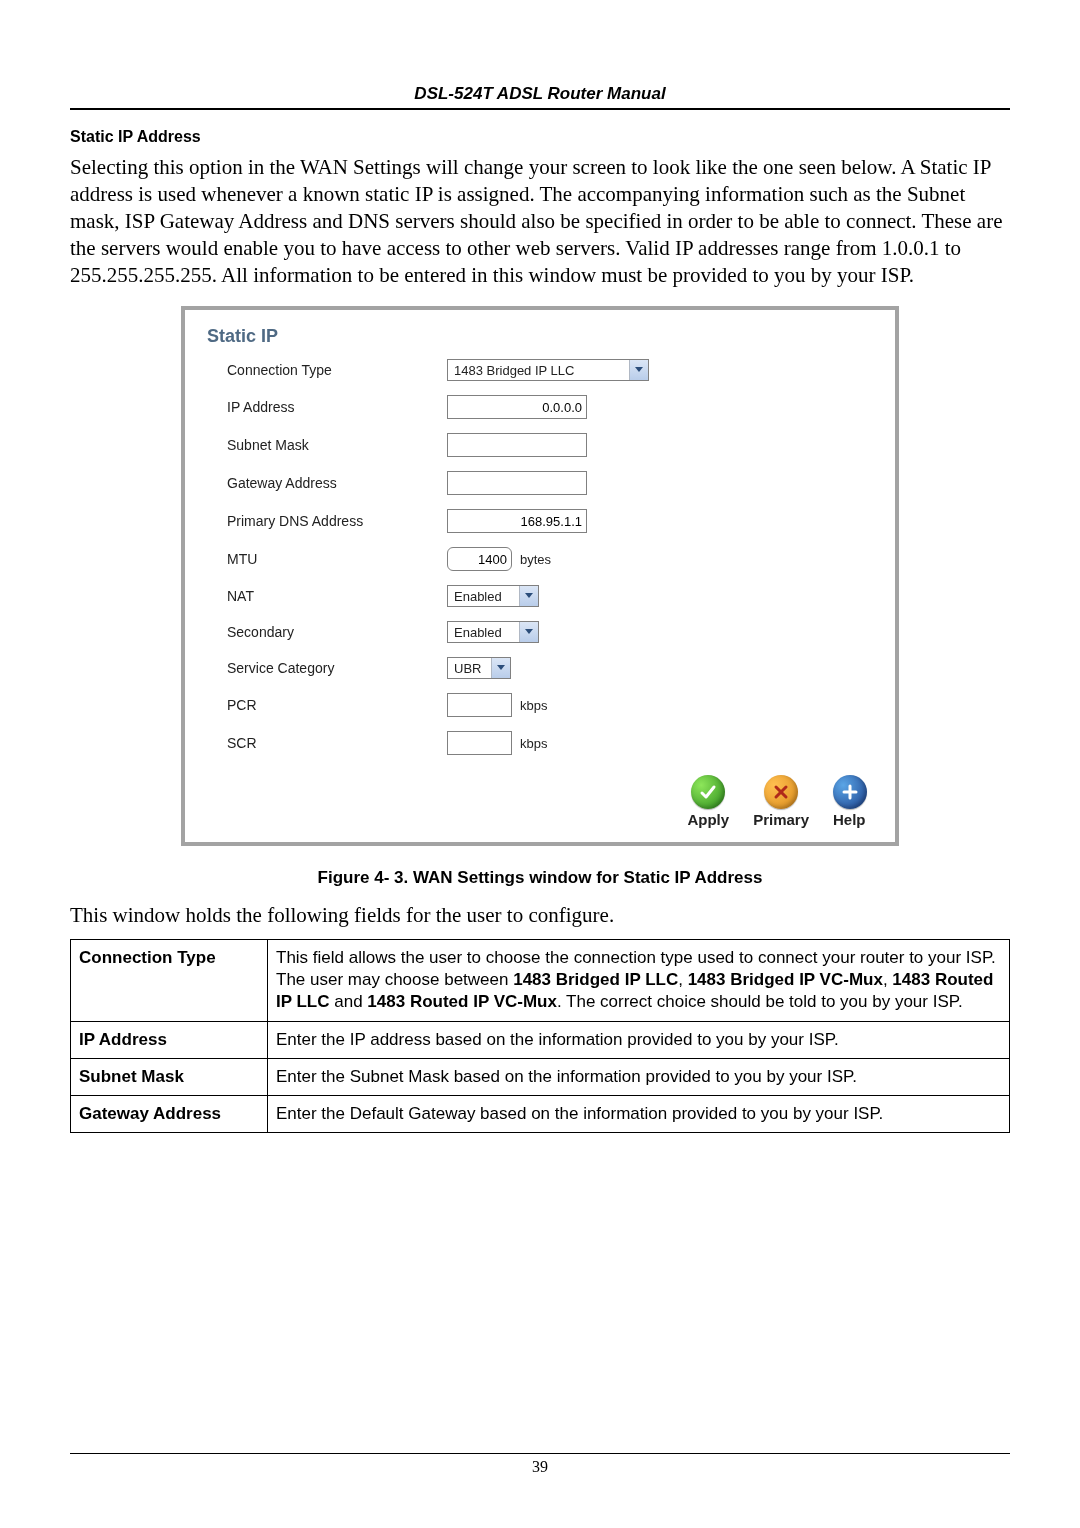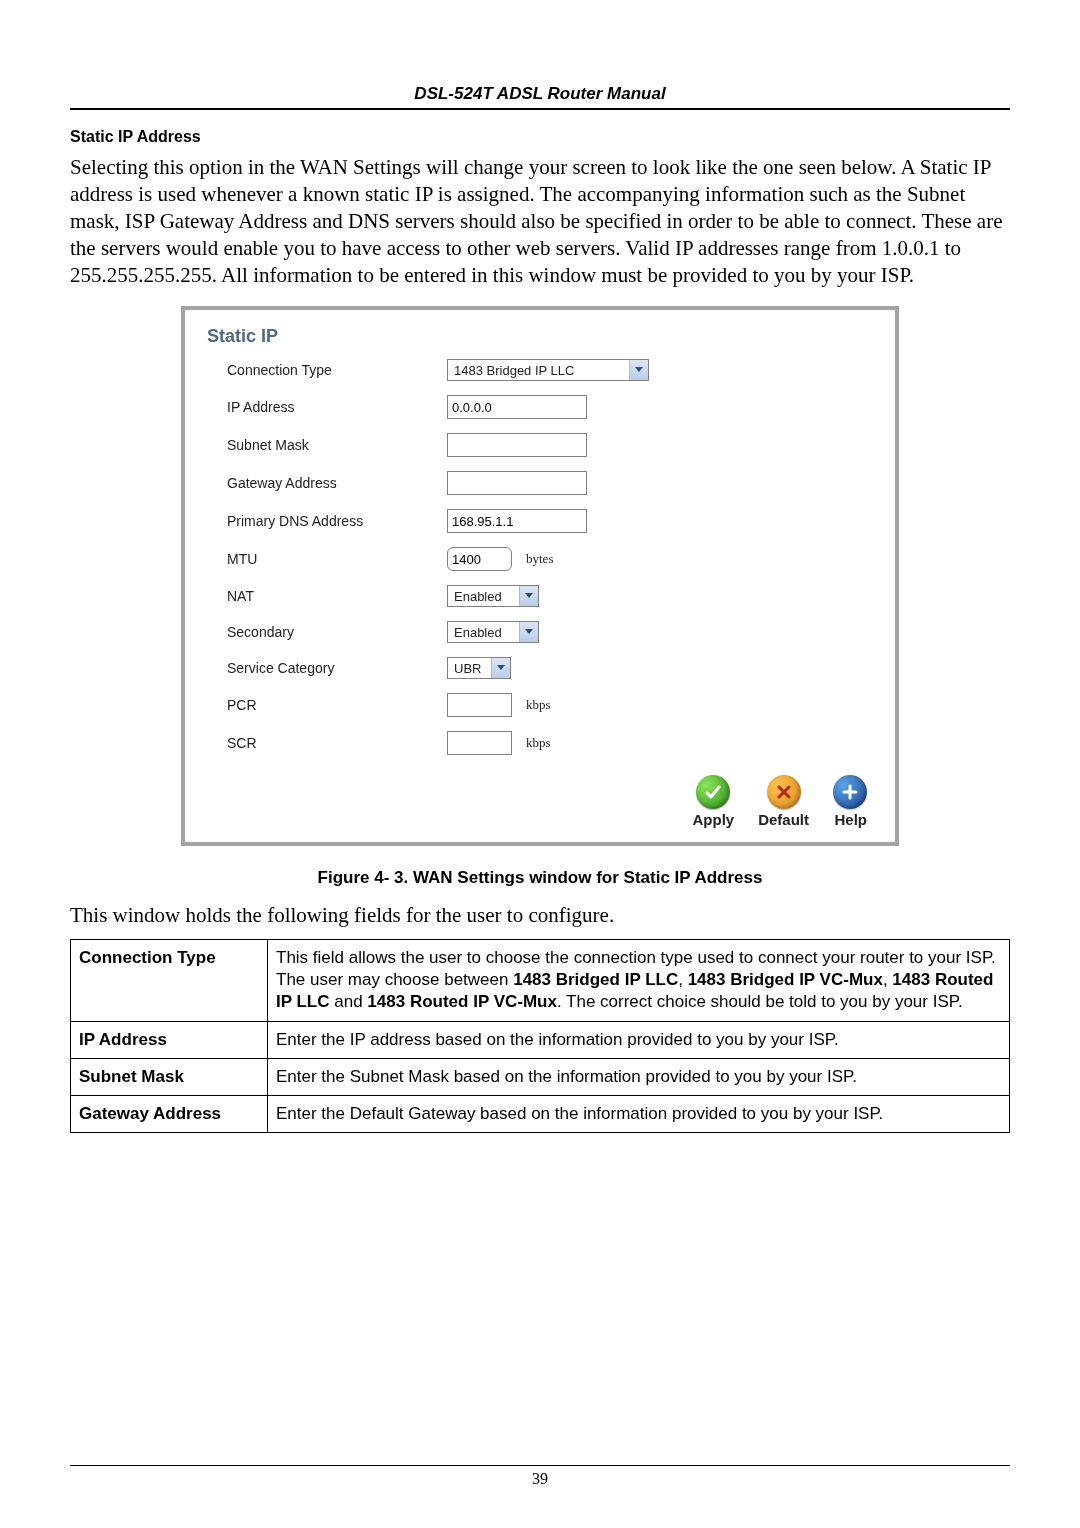--- a/index.html
+++ b/index.html
@@ -74,20 +74,21 @@
     color: #222;
   }
   .form-input {
     border: 1px solid #808080;
     height: 20px;
     font-family: Verdana, Arial, sans-serif;
     font-size: 13px;
     padding: 1px 4px;
     box-sizing: content-box;
     background: #fff;
+    text-align: right;
   }
   .select-wrap {
     display: inline-flex;
     border: 1px solid #808080;
     height: 20px;
     align-items: center;
     background: #fff;
   }
   .select-text {
     font-family: Verdana, Arial, sans-serif;
@@ -99,34 +100,34 @@
     width: 18px;
     height: 20px;
     background: linear-gradient(#dbe6f6, #b9cdea);
     display: flex;
     align-items: center;
     justify-content: center;
     border-left: 1px solid #b0b8c4;
   }
   .select-arrow svg { display:block; }
   .unit-label {
-    font-family: Liberation Serif, serif;
+    font-family: Liberation Sans, sans-serif;
     font-size: 13px;
-    margin-left: 14px;
+    margin-left: 8px;
     color: #222;
   }
   .action-row {
     display: flex;
     justify-content: flex-end;
     gap: 24px;
     margin-top: 20px;
     padding-right: 6px;
   }
   .action-btn {
-    text-align: right;
+    text-align: left;
     cursor: pointer;
   }
   .action-icon {
     width: 34px;
     height: 34px;
     border-radius: 50%;
     margin: 0 auto 2px auto;
     display: flex;
     align-items: center;
     justify-content: center;
@@ -162,21 +163,21 @@
   .data-table td:first-child {
     font-weight: bold;
     width: 180px;
     white-space: nowrap;
   }
   b.inner { font-weight: bold; }
   .page-footer {
     position: absolute;
     left: 70px;
     right: 70px;
-    bottom: 40px;
+    bottom: 52px;
   }
   .hr-bottom {
     border: 0;
     border-top: 1.5px solid #000;
     margin: 0 0 4px 0;
   }
   .page-num {
     text-align: center;
     font-size: 16px;
   }
@@ -298,21 +299,21 @@
         </div>
         <div class="action-label">Apply</div>
       </div>
       <div class="action-btn">
         <div class="action-icon ai-cancel">
           <svg width="16" height="16">
               <line x1="3" y1="3" x2="13" y2="13" stroke="#b02a1a" stroke-width="3" stroke-linecap="round"></line>
               <line x1="13" y1="3" x2="3" y2="13" stroke="#b02a1a" stroke-width="3" stroke-linecap="round"></line>
             </svg>
         </div>
-        <div class="action-label">Default</div>
+        <div class="action-label">Primary</div>
       </div>
       <div class="action-btn">
         <div class="action-icon ai-help">
           <svg width="16" height="16">
               <line x1="8" y1="2" x2="8" y2="14" stroke="#fff" stroke-width="3" stroke-linecap="round"></line>
               <line x1="2" y1="8" x2="14" y2="8" stroke="#fff" stroke-width="3" stroke-linecap="round"></line>
             </svg>
         </div>
         <div class="action-label">Help</div>
       </div>

